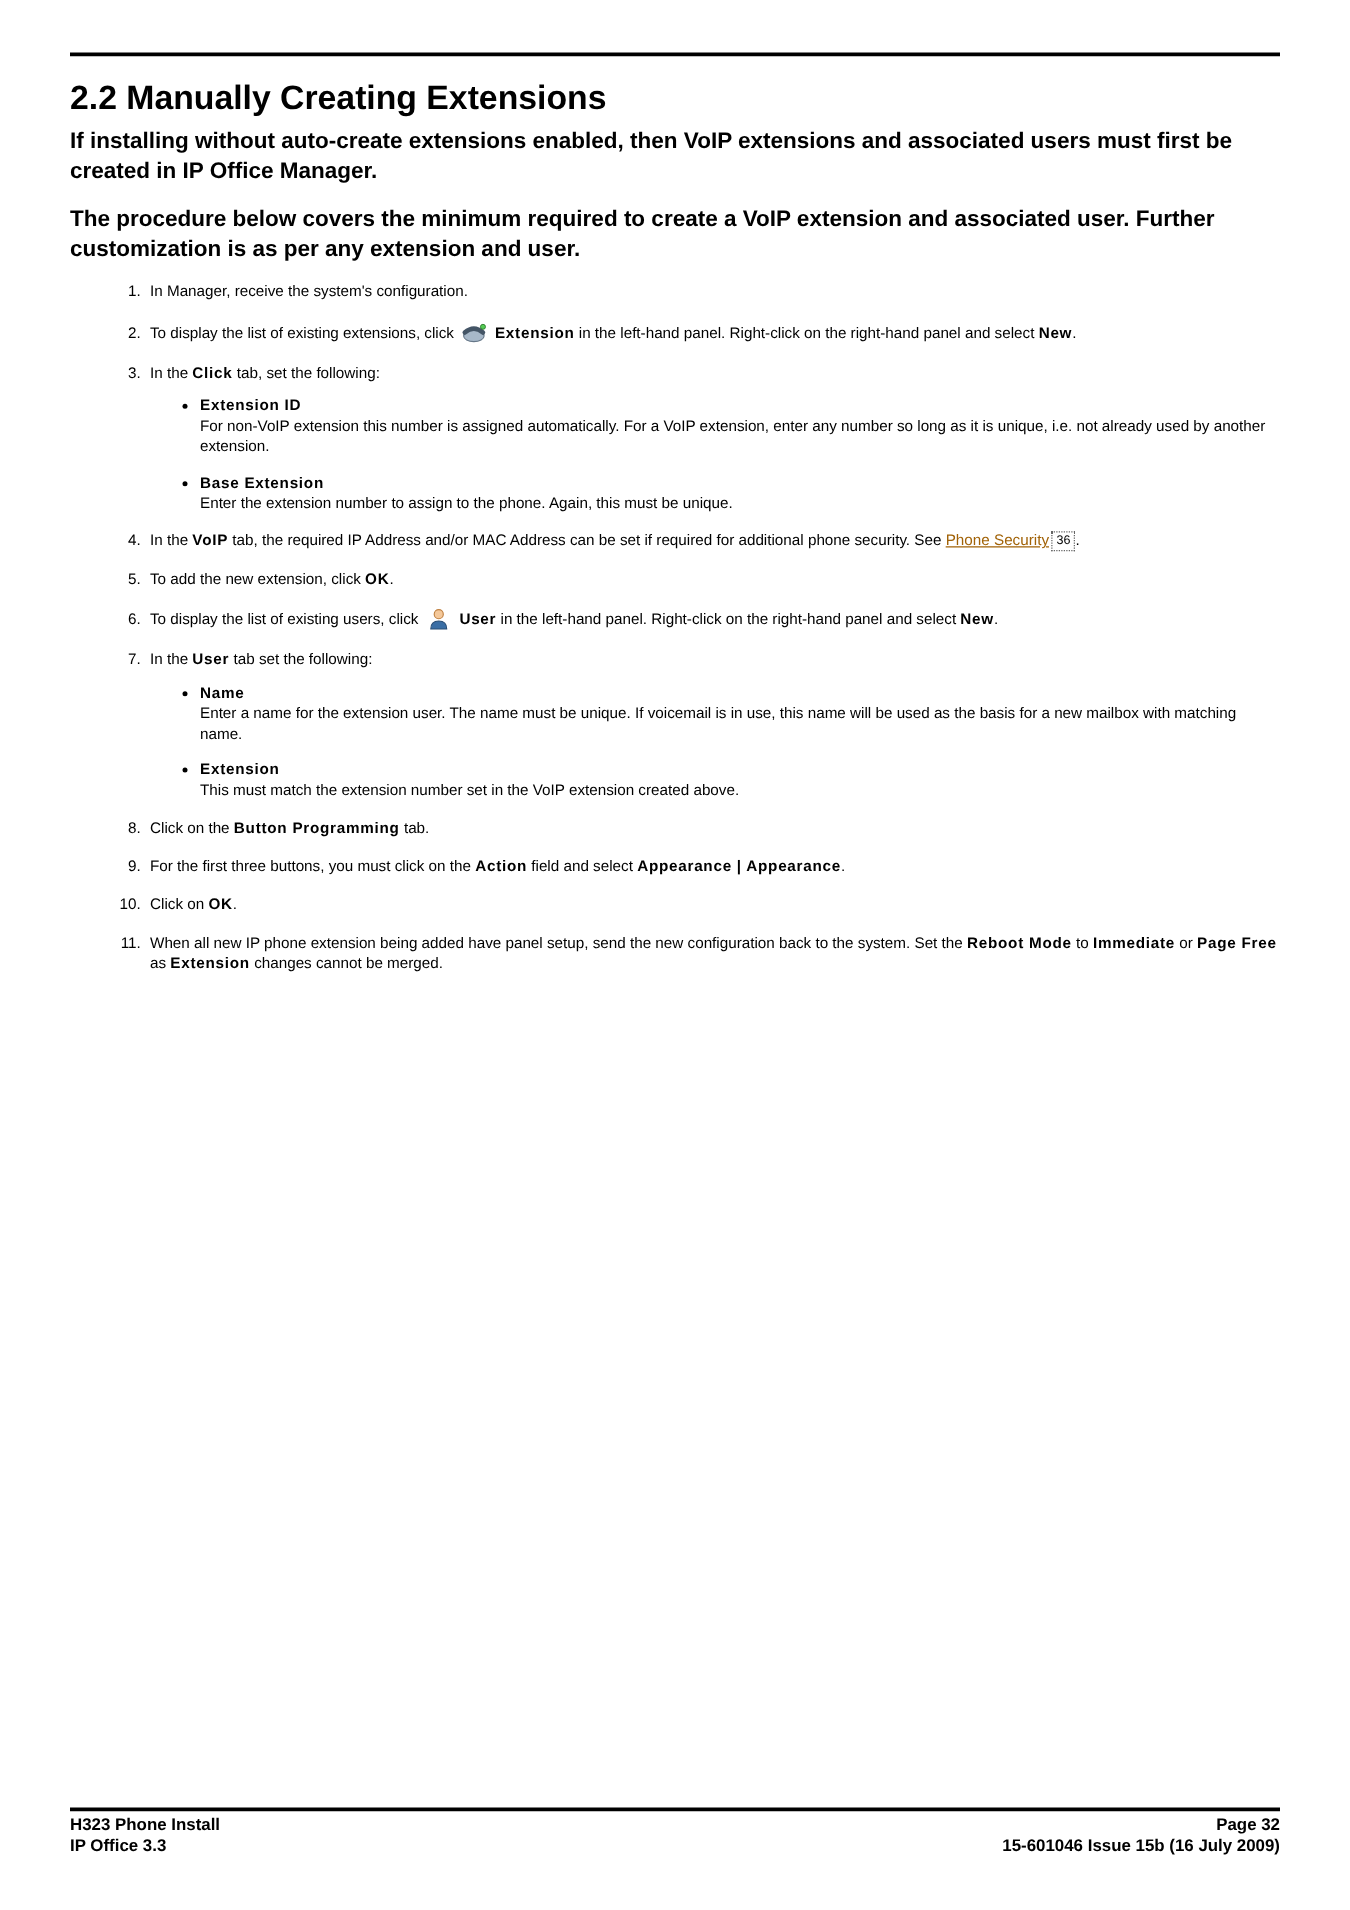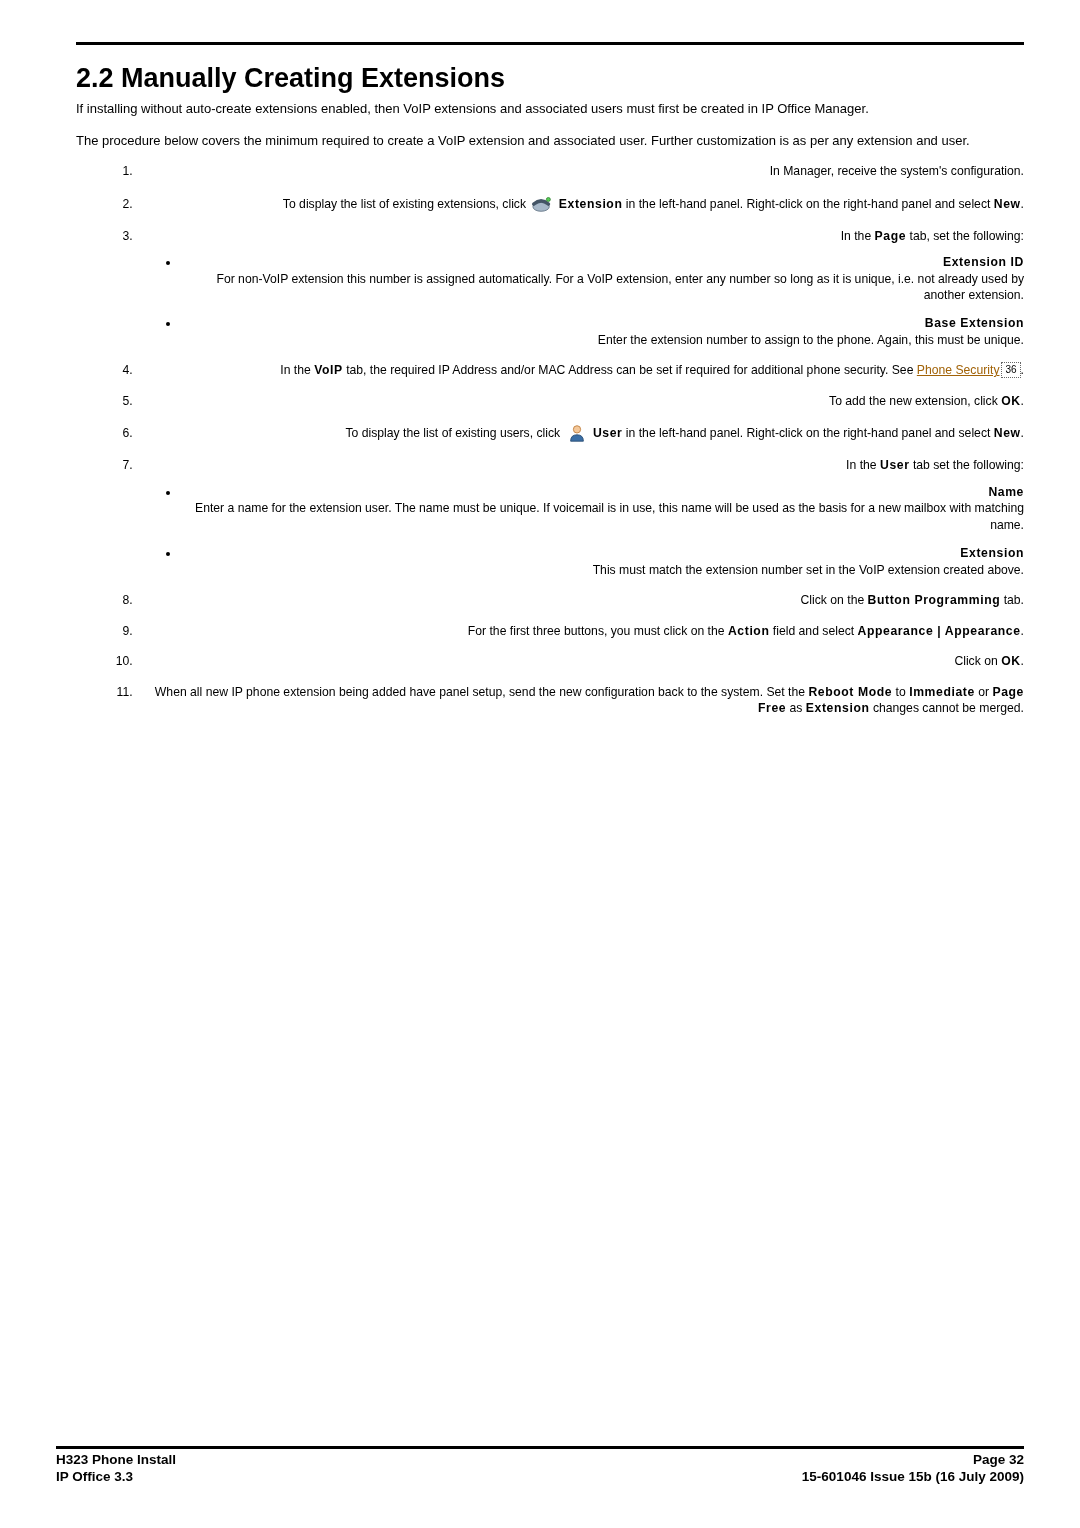--- a/index.html
+++ b/index.html
@@ -8,51 +8,51 @@
     padding: 0;
     background: #fff;
     width: 1080px;
     height: 1528px;
     font-family: Verdana, Geneva, sans-serif;
     color: #000;
     position: relative;
   }
   .page {
     box-sizing: border-box;
-    padding: 42px 56px 0 76px;
+    padding: 42px 56px 0 56px;
     width: 1080px;
     height: 1528px;
     position: relative;
   }
   .top-rule {
     border-top: 3px solid #000;
     margin-bottom: 18px;
   }
   h1.section-title {
     font-family: Arial, Helvetica, sans-serif;
     font-size: 27px;
     font-weight: bold;
     margin: 0 0 6px 0;
   }
   p.intro {
-    font-size: 13px;
+    font-size: 18px;
     line-height: 1.35;
     margin: 0 0 14px 0;
+    font-weight: bold;
   }
   ol.steps {
     list-style: decimal;
     padding-left: 60px;
     margin: 0;
     font-size: 12.2px;
     line-height: 1.35;
   }
   ol.steps > li {
     margin-bottom: 14px;
     padding-left: 4px;
-    text-align: right;
   }
   ol.steps > li::marker {
     font-size: 12.2px;
   }
   ul.sub {
     list-style: disc;
     margin: 10px 0 0 0;
     padding-left: 40px;
   }
   ul.sub > li {
@@ -132,21 +132,21 @@
           <ellipse cx="11" cy="14" rx="9" ry="5" fill="#a7b8c9" stroke="#667788" stroke-width="1"></ellipse>
           <path d="M3 11 Q11 4 19 11" fill="none" stroke="#445566" stroke-width="4" stroke-linecap="round"></path>
           <circle cx="19" cy="6" r="2.2" fill="#55cc55" stroke="#2a7a2a" stroke-width="0.8"></circle>
         </svg>
       </span>
       <span class="bold-term">Extension</span>
       <span> in the left-hand panel. Right-click on the right-hand panel and select </span><span class="bold-term">New</span><span>.</span>
     </li>
 
     <li>
-      <span>In the </span><span class="bold-term">Page</span><span> tab, set the following:</span>
+      <span>In the </span><span class="bold-term">Click</span><span> tab, set the following:</span>
       <ul class="sub">
         <li>
           <span class="bold-term">Extension ID</span><br>
           <span>For non-VoIP extension this number is assigned automatically. For a VoIP extension, enter any number so long as it is unique, i.e. not already used by another extension.</span>
         </li>
         <li>
           <span class="bold-term">Base Extension</span><br>
           <span>Enter the extension number to assign to the phone. Again, this must be unique.</span>
         </li>
       </ul>

